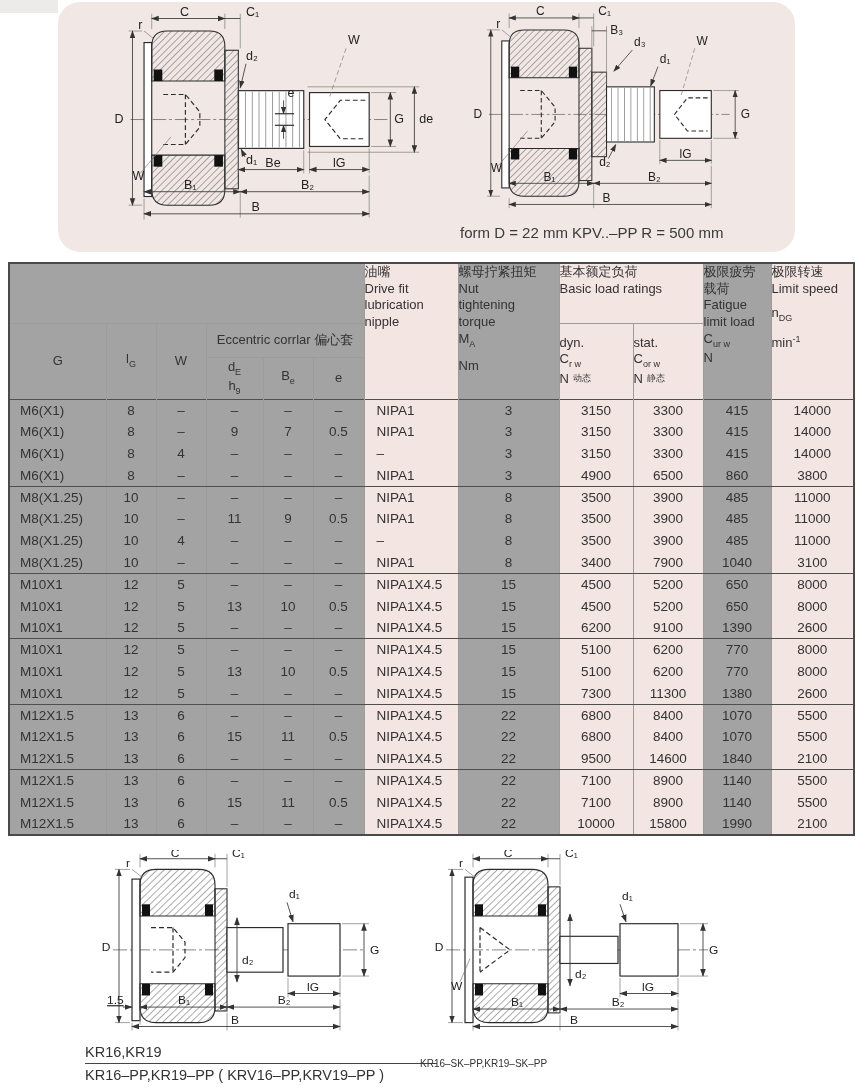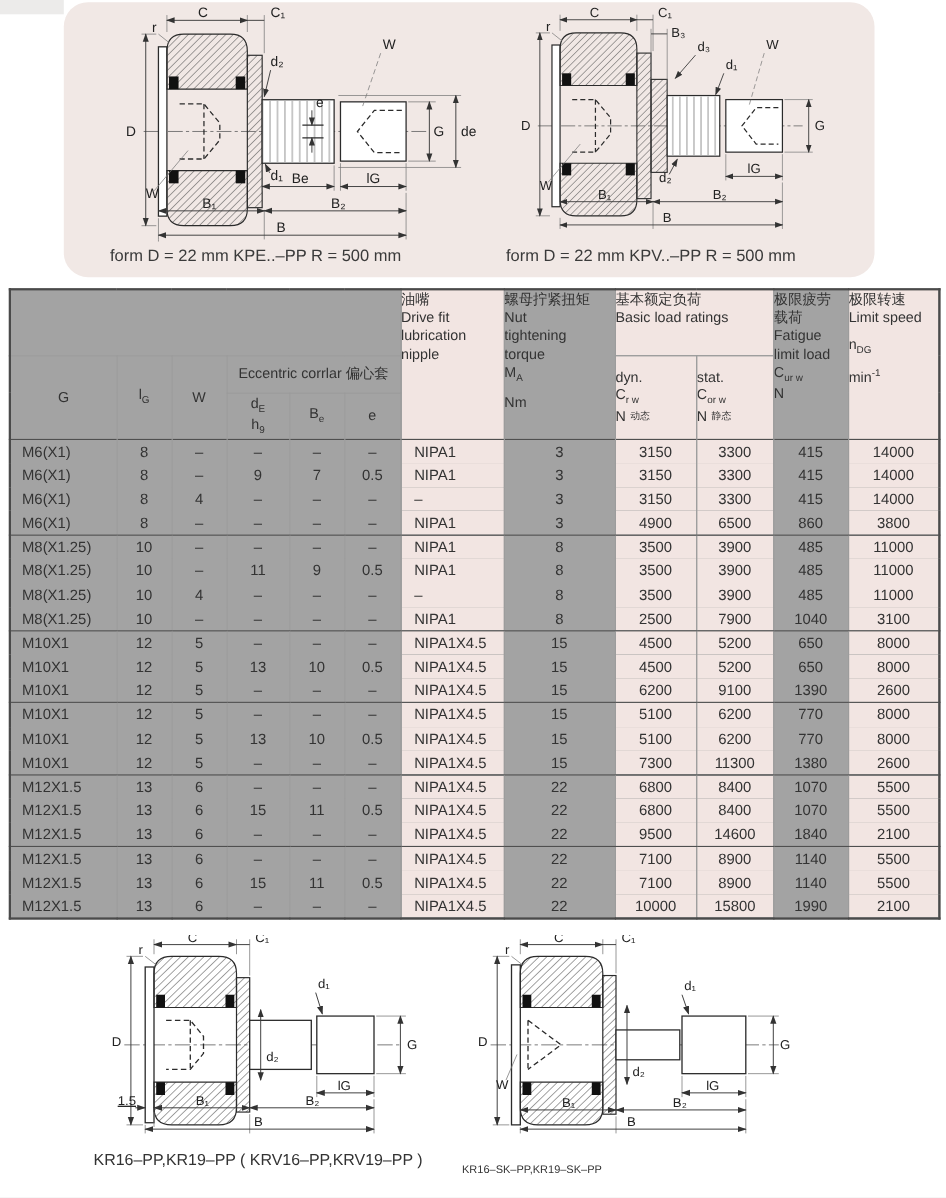--- a/index.html
+++ b/index.html
@@ -137,21 +137,20 @@
       <line class="ext" x1="286" y1="176" x2="286" y2="220"></line>
       <line class="dim" x1="152" y1="193" x2="286" y2="193" marker-start="url(#aA)" marker-end="url(#aA)"></line>
       <text class="lbl" x="222" y="190" text-anchor="middle">B₂</text>
       <line class="ext" x1="52" y1="220" x2="52" y2="222"></line>
       <line class="dim" x1="52" y1="216" x2="286" y2="216" marker-start="url(#aA)" marker-end="url(#aA)"></line>
       <text class="lbl" x="168" y="213" text-anchor="middle">B</text>
       <text class="lbl" x="40" y="181">W</text>
       <line class="ext" x1="48" y1="174" x2="80" y2="136"></line>
     </g>
   </svg>
-  <div class="cap" style="left:42px;top:222px">form D = 22 mm  KPE..–PP  R = 500 mm</div>
 
   <svg class="draw" style="left:396px;top:4px" width="340" viewBox="0 0 370 238">
     <defs>
       <pattern id="hB" width="5" height="5" patternUnits="userSpaceOnUse" patternTransform="rotate(45)">
         <line x1="0" y1="0" x2="0" y2="5" stroke="#555" stroke-width="1"></line>
       </pattern>
       <pattern id="tB" width="7" height="8" patternUnits="userSpaceOnUse">
         <line x1="3.5" y1="0" x2="3.5" y2="8" stroke="#9a9a9a" stroke-width="1"></line>
       </pattern>
       <marker id="aB" viewBox="0 0 10 10" refX="9" refY="5" markerWidth="9" markerHeight="9" orient="auto-start-reverse">
@@ -403,21 +402,21 @@
   </tr>
       <tr class="group-end">
     <td class="c-g">M8(X1.25)</td>
     <td class="c-num">10</td>
     <td class="c-num">–</td>
     <td class="c-num">–</td>
     <td class="c-num">–</td>
     <td class="c-num">–</td>
     <td class="c-nip tint">NIPA1</td>
     <td class="c-num">8</td>
-    <td class="c-num tint">2500</td>
+    <td class="c-num tint">3400</td>
     <td class="c-num tint">7900</td>
     <td class="c-num">1040</td>
     <td class="c-num tint">3100</td>
   </tr>
       <tr>
     <td class="c-g">M10X1</td>
     <td class="c-num">12</td>
     <td class="c-num">5</td>
     <td class="c-num">–</td>
     <td class="c-num">–</td>
@@ -708,15 +707,16 @@
     <text class="lbl" x="99" y="161" text-anchor="middle">B₁</text>
     <line class="ext" x1="260" y1="154" x2="260" y2="186"></line>
     <line class="dim" x1="142" y1="164" x2="260" y2="164" marker-start="url(#aD)" marker-end="url(#aD)"></line>
     <text class="lbl" x="200" y="161" text-anchor="middle">B₂</text>
     <line class="dim" x1="55" y1="182" x2="260" y2="182" marker-start="url(#aD)" marker-end="url(#aD)"></line>
     <text class="lbl" x="156" y="179" text-anchor="middle">B</text>
   </g>
 </svg>
 
 <div class="kr-captions">
+  <div class="l1">KR16,KR19</div>
   <div class="l2">KR16–PP,KR19–PP ( KRV16–PP,KRV19–PP )</div>
 </div>
 <div class="krsk-caption">KR16–SK–PP,KR19–SK–PP</div>
 
 </body></html>

